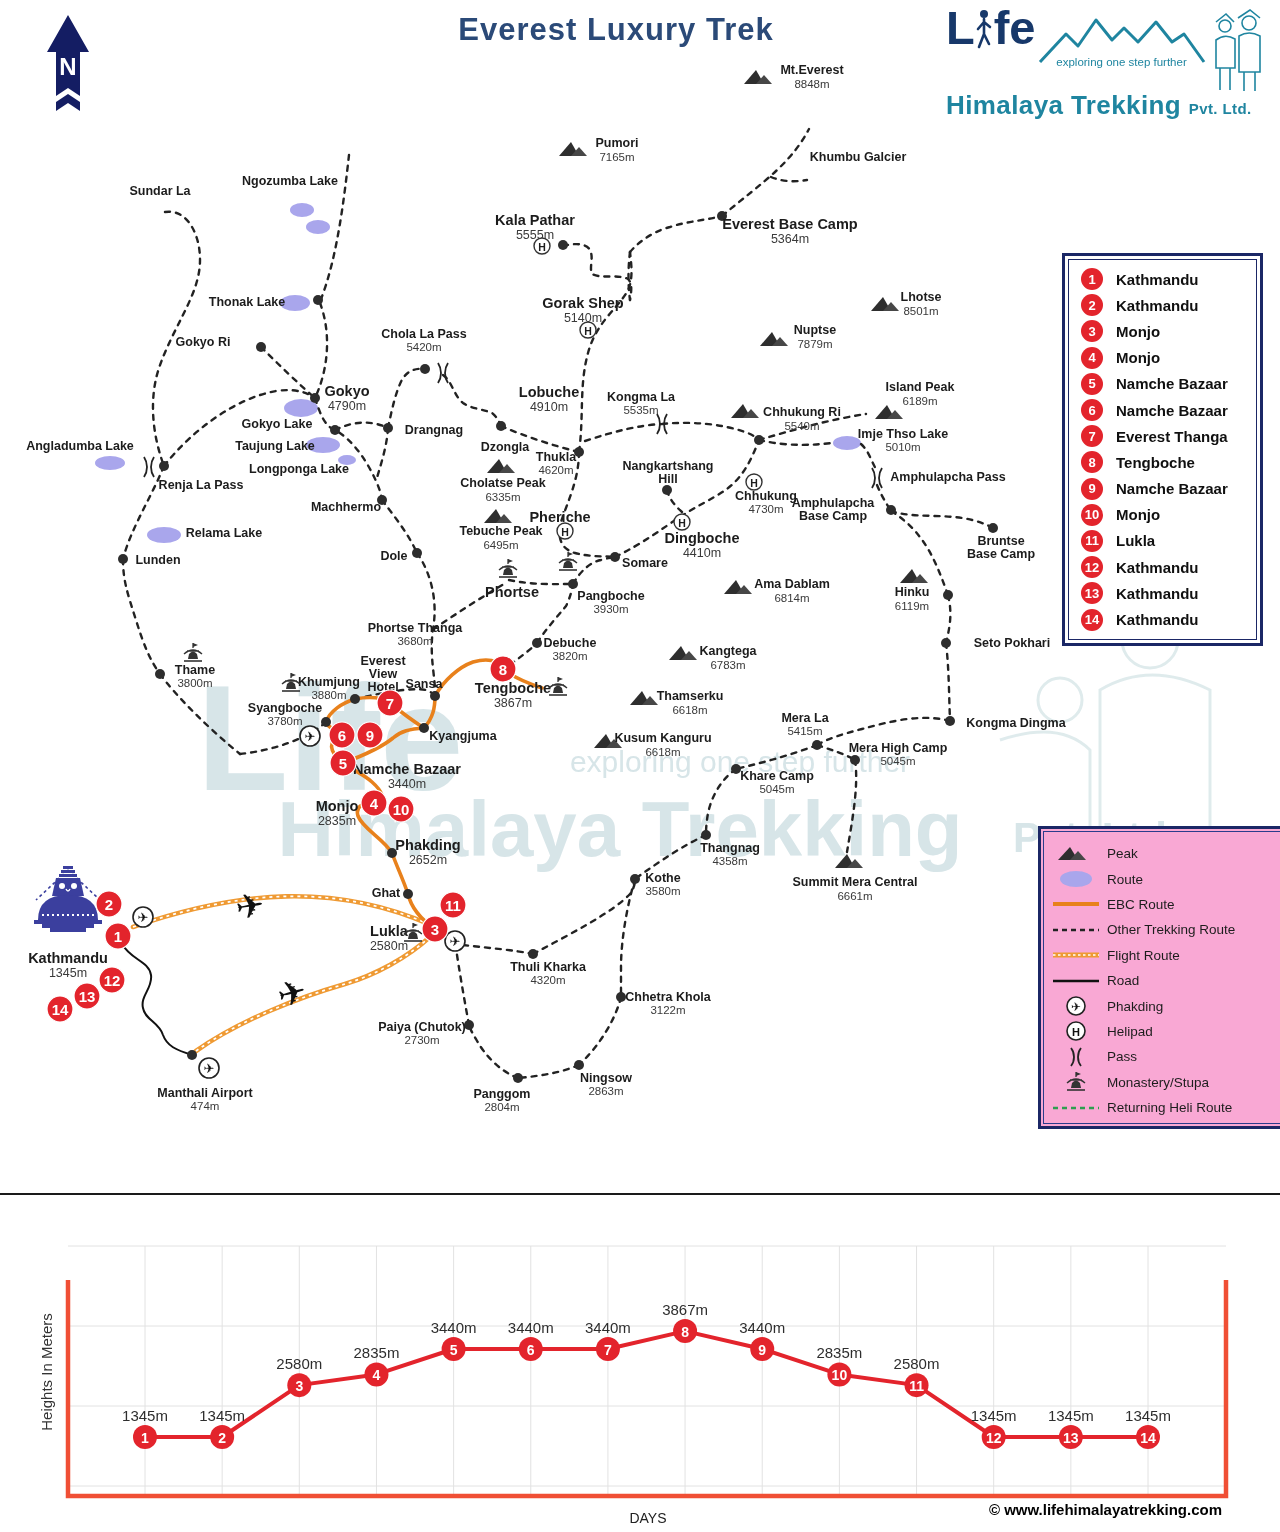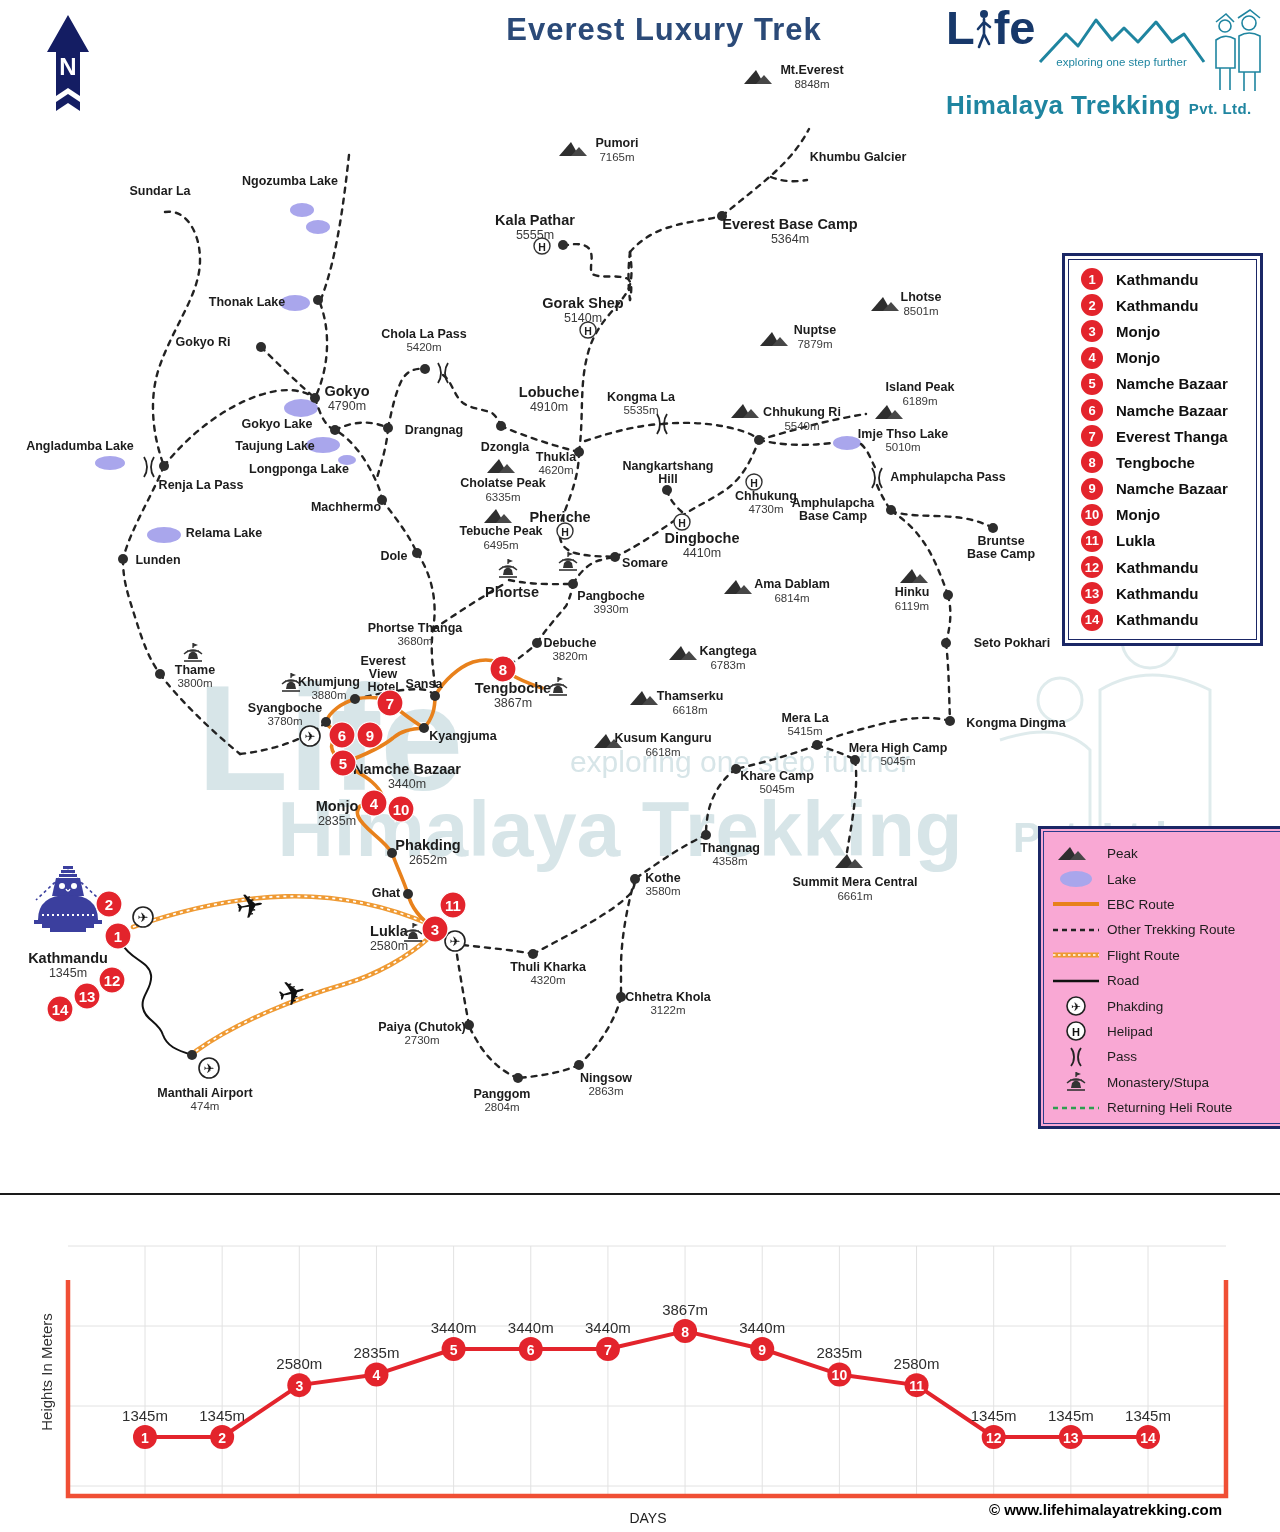--- a/index.html
+++ b/index.html
@@ -1,19 +1,19 @@
 <!DOCTYPE html>
 <html><head>
 <meta charset="utf-8">
 <style>
   html,body{margin:0;padding:0;background:#fff;}
   .page{position:relative;width:1280px;height:1532px;background:#fff;overflow:hidden;
         font-family:"Liberation Sans",sans-serif;}
   .title{position:absolute;top:12px;left:0;width:1232px;text-align:center;
-         font-size:31px;font-weight:bold;letter-spacing:1px;color:#2b4a78;padding-left:48px;}
+         font-size:31px;font-weight:bold;letter-spacing:1px;color:#2b4a78;}
   
   .logo{position:absolute;left:946px;top:6px;width:326px;}
   .logo-row1{display:flex;align-items:flex-start;}
   .logo-big{font-size:47px;font-weight:bold;color:#17386a;line-height:.95;}
   .logo-mtnwrap{margin-left:2px;margin-top:8px;text-align:center;}
   .logo-tag{color:#1f85a0;font-size:11.5px;margin-top:-14px;white-space:nowrap;}
   .logo-row2{margin-top:-4px;color:#1f85a0;font-weight:bold;font-size:26px;letter-spacing:.4px;}
   .logo-suffix{font-size:15px;margin-top:29px;}
   
   .itin{position:absolute;left:1062px;top:253px;width:201px;height:393px;background:#fff;
@@ -768,21 +768,21 @@
             </svg>
           </span>
           <span>Peak</span>
         </div>
         <div class="lgnd-row">
           <span class="lgnd-ic">
             <svg width="56" height="22" viewBox="0 0 56 22">
               <ellipse cx="28" cy="11" rx="16" ry="8" fill="#a9a6ec"></ellipse>
             </svg>
           </span>
-          <span>Lake</span>
+          <span>Route</span>
         </div>
         <div class="lgnd-row">
           <span class="lgnd-ic">
             <svg width="56" height="22" viewBox="0 0 56 22">
               <path d="M5,11 L51,11" stroke="#e8811c" stroke-width="4"></path>
             </svg>
           </span>
           <span>EBC Route</span>
         </div>
         <div class="lgnd-row">

